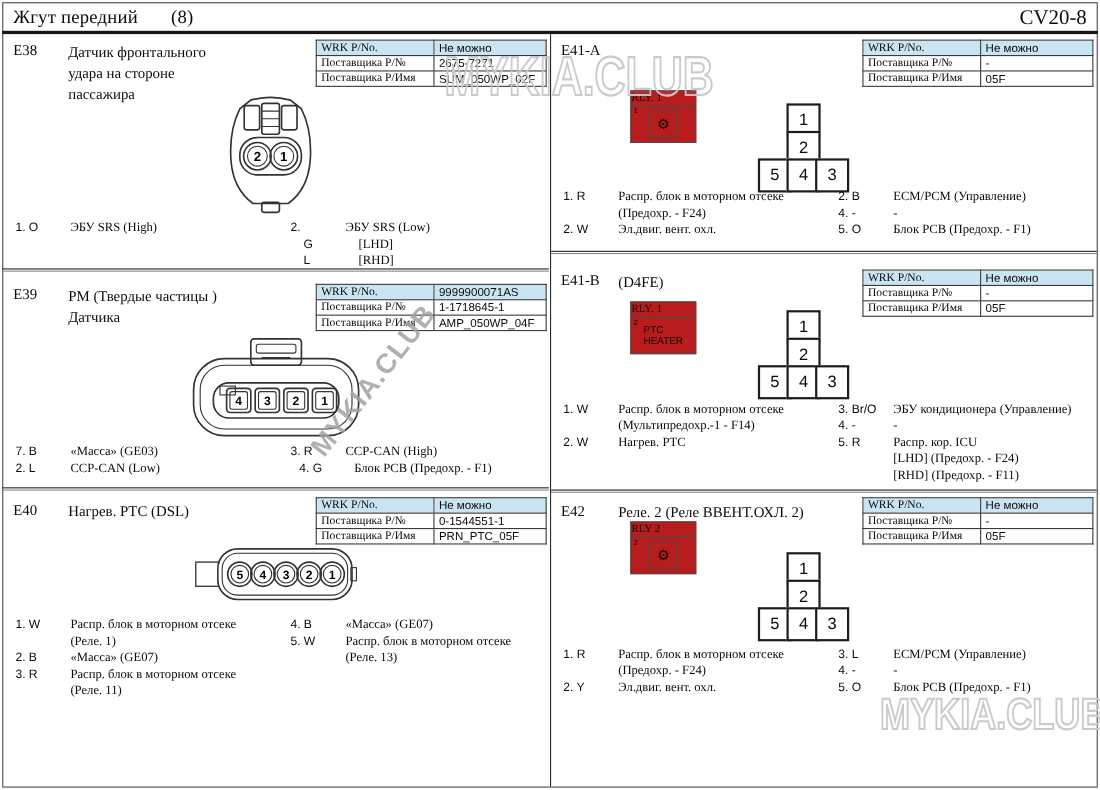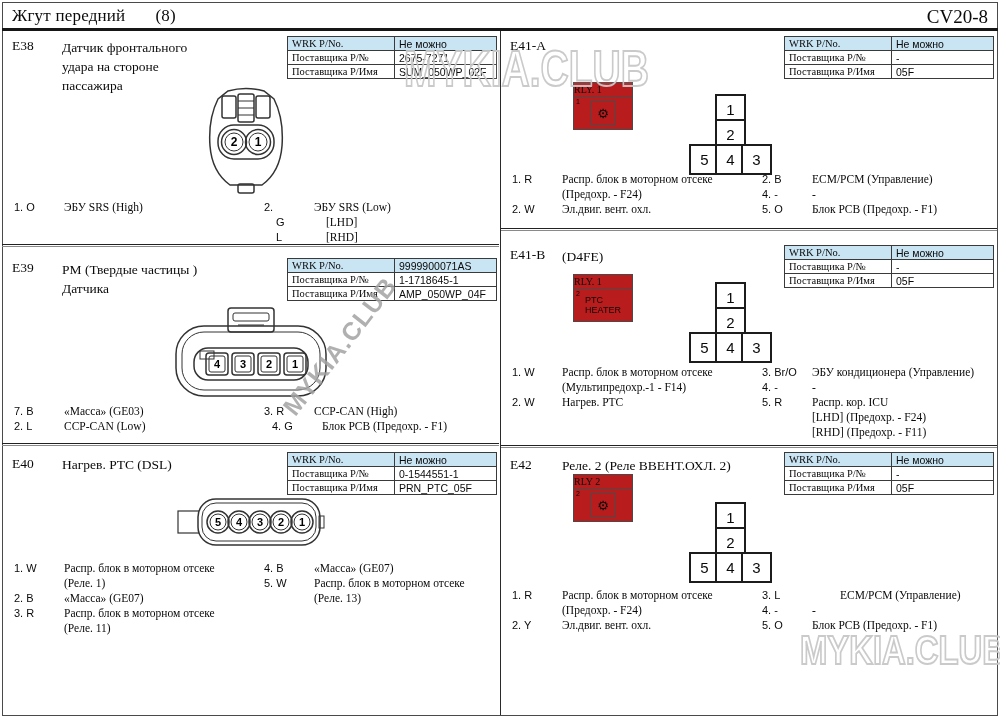--- a/index.html
+++ b/index.html
@@ -467,21 +467,21 @@
         <div>Распр. блок в моторном отсеке</div>
         <div>(Предохр. - F24)</div>
       </div>
     </div>
     <div class="pin-row" style="left:512px;top:618px;">
       <div class="num">2. Y</div>
       <div class="lines">
           <div>Эл.двиг. вент. охл.</div>
         </div>
     </div>
-    <div class="pin-row" style="left:762px;top:588px;gap:28px;">
+    <div class="pin-row" style="left:762px;top:588px;">
       <div class="num">3. L</div>
       <div class="lines">
           <div>ECM/PCM (Управление)</div>
         </div>
     </div>
     <div class="pin-row" style="left:762px;top:603px;">
       <div class="num">4. -</div>
       <div class="lines">
           <div>-</div>
         </div>

